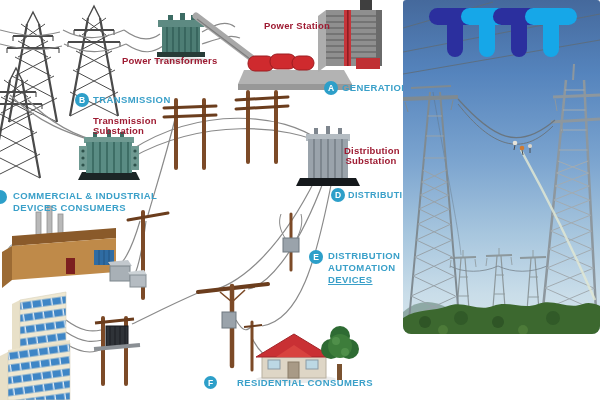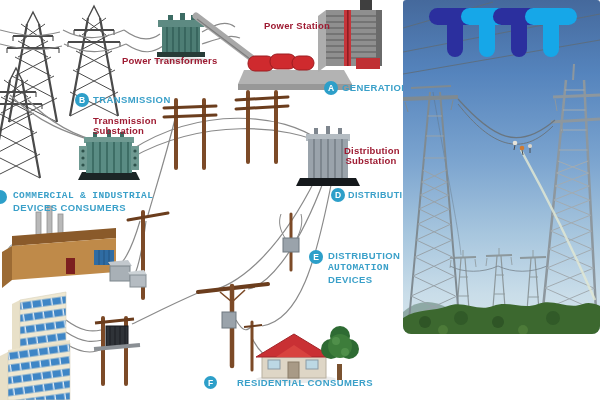--- a/index.html
+++ b/index.html
@@ -243,37 +243,37 @@
     <div class="badge" style="left:75px;top:93px;">B</div>
     <div class="lblb vcenter" style="left:93px;top:100px;">TRANSMISSION</div>
 
     <div style="position:absolute;left:93px;top:116px;">
       <div class="lblr" style="position:static;">Transmission</div>
       <div class="lblr" style="position:static;">Substation</div>
     </div>
 
     <div class="badge" style="left:-7px;top:190px;"></div>
     <div style="position:absolute;left:13px;top:190px;">
-      <div class="lblb" style="position:static;font-family:Liberation Mono, monospace;">COMMERCIAL &amp; INDUSTRIAL</div>
+      <div class="lblb" style="position:static;">COMMERCIAL &amp; INDUSTRIAL</div>
       <div class="lblb" style="position:static;">DEVICES CONSUMERS</div>
     </div>
 
     <div style="position:absolute;left:344px;top:146px;width:54px;text-align:center;">
       <div class="lblr" style="position:static;">Distribution</div>
       <div class="lblr" style="position:static;">Substation</div>
     </div>
 
     <div class="badge" style="left:331px;top:188px;">D</div>
     <div class="lblb vcenter" style="left:348px;top:195px;font-size:9px;">DISTRIBUTIO</div>
 
     <div class="badge" style="left:309px;top:250px;">E</div>
     <div style="position:absolute;left:328px;top:250px;">
       <div class="lblb" style="position:static;">DISTRIBUTION</div>
-      <div class="lblb" style="position:static;font-family:Liberation Mono, monospace;">AUTOMATION</div>
-      <div class="lblb" style="position:static;">DEVICES</div>
+      <div class="lblb" style="position:static;">AUTOMATION</div>
+      <div class="lblb" style="position:static;text-decoration:underline;">DEVICES</div>
     </div>
 
     <div class="badge" style="left:204px;top:376px;width:13px;height:13px;">F</div>
     <div class="lblb vcenter" style="left:221px;top:383px;margin-left:16px;">RESIDENTIAL CONSUMERS</div>
   </div>
 
   <div class="photo">
 
     <svg width="197" height="390" viewBox="0 0 197 390">
 

